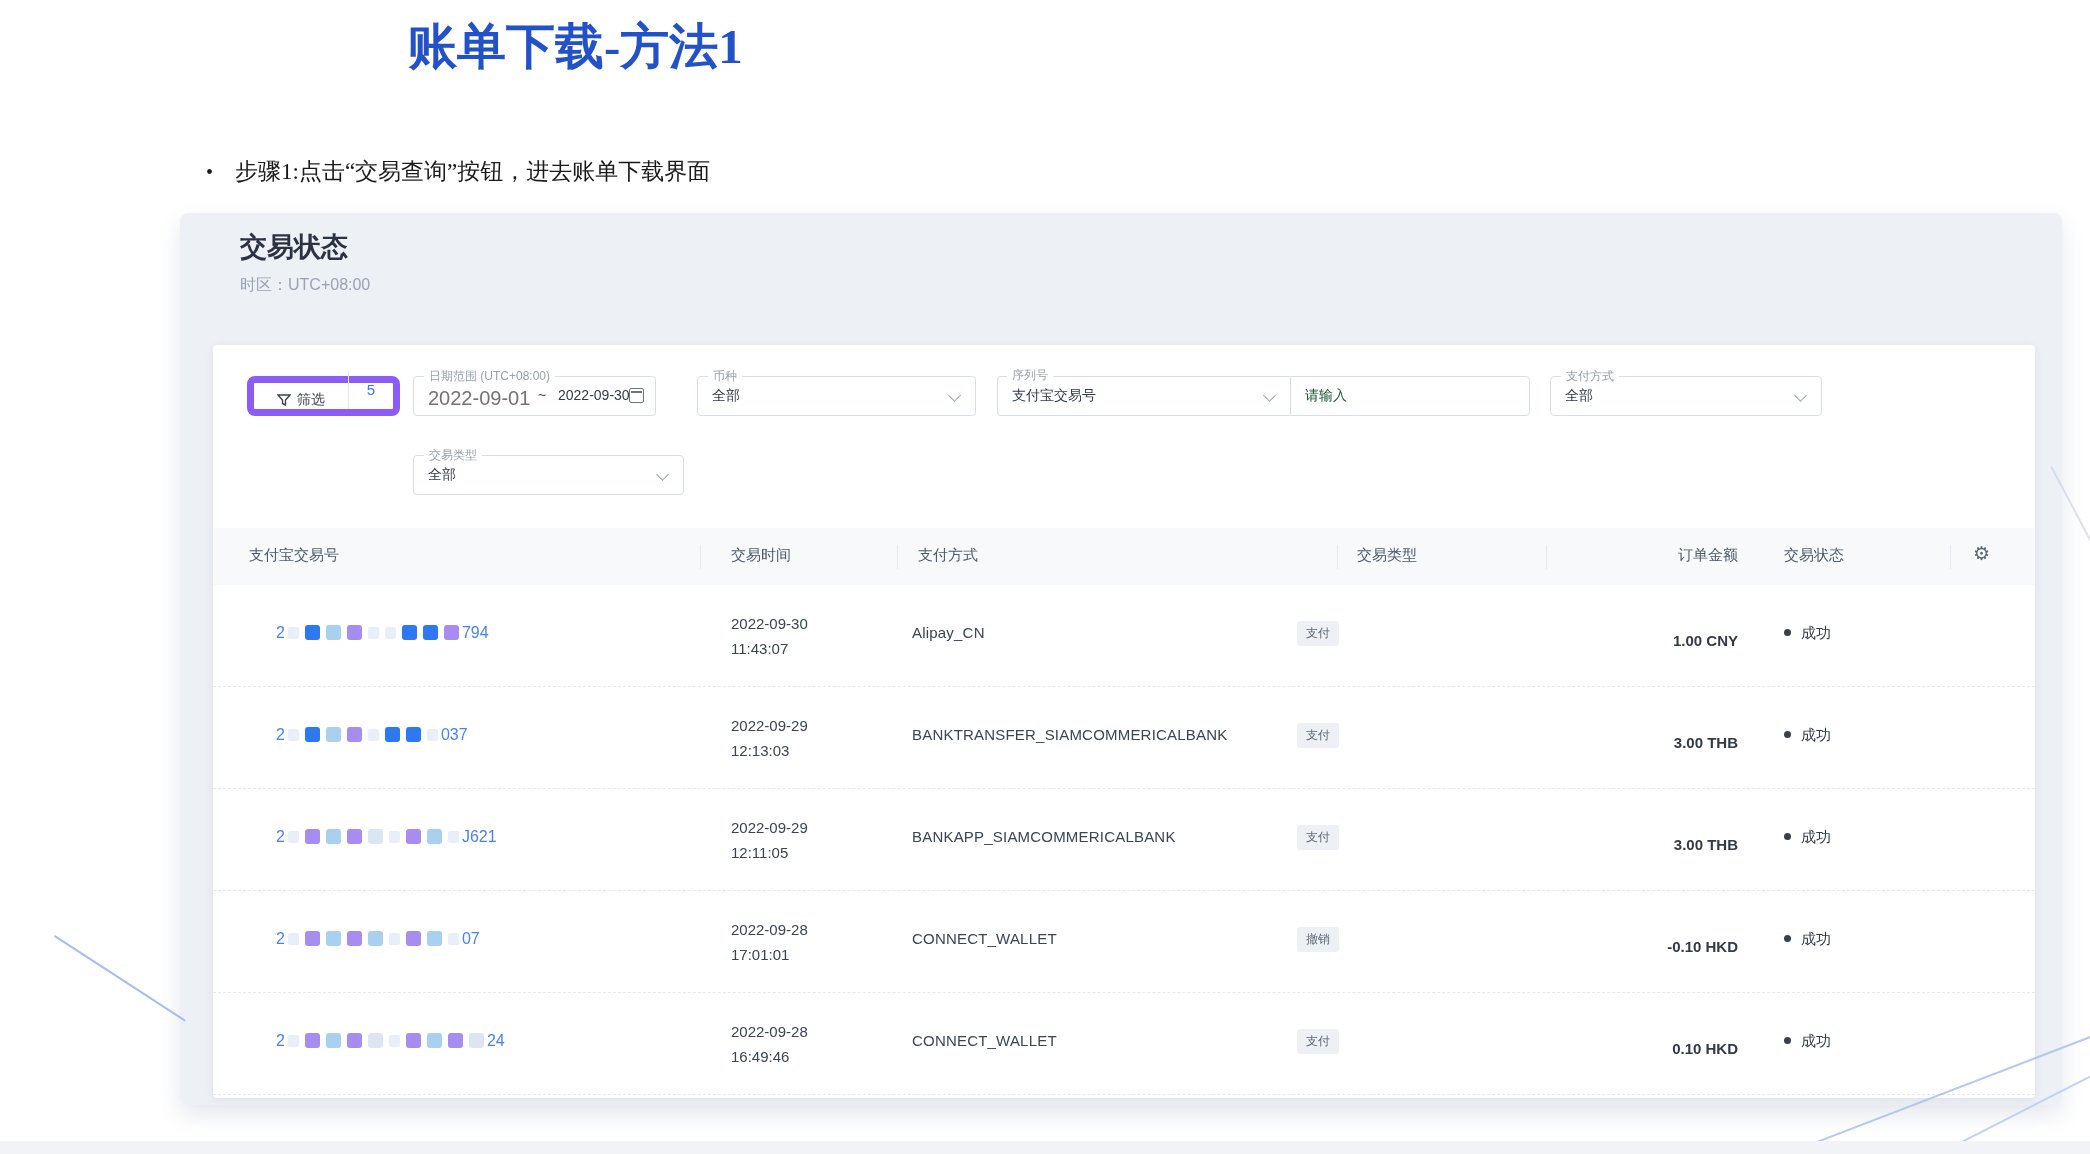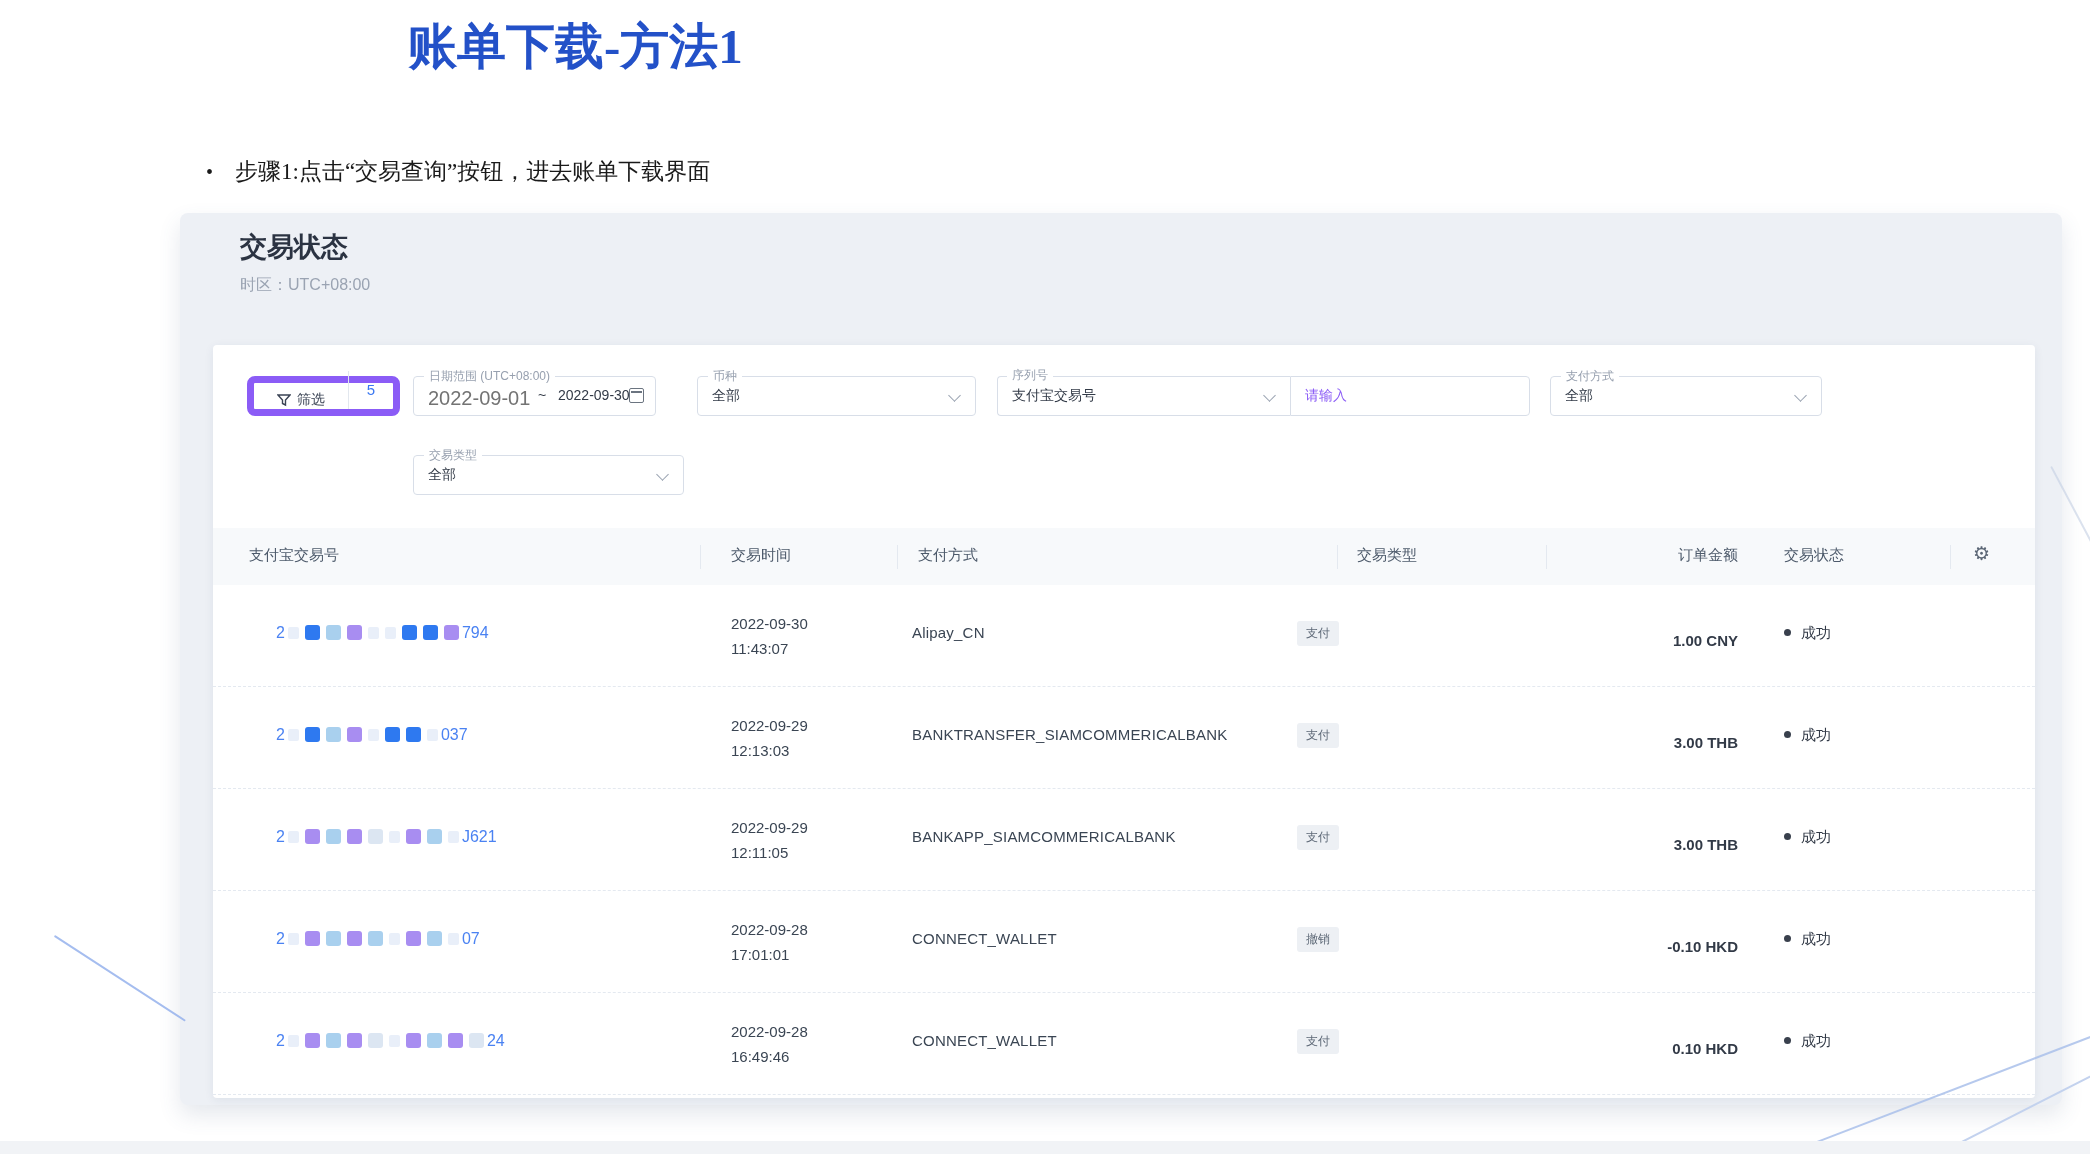--- a/index.html
+++ b/index.html
@@ -28,21 +28,21 @@
   .red-box{position:absolute;left:1733px;top:1px;width:164px;height:56px;border:4px solid #bd3226;}
   .export-btn{display:block;margin:7px auto 0;width:118px;height:42px;background:#3a76f5;color:#ffffff;border:none;border-radius:4px;font-size:15px;font-weight:bold;font-family:inherit;letter-spacing:1px;cursor:pointer;}
 
   
   .card{position:absolute;left:33px;top:132px;width:1822px;height:753px;background:#ffffff;border-radius:4px;box-shadow:0 2px 10px rgba(40,60,100,.08);overflow:hidden;}
 
   
   .fbox{position:absolute;height:40px;border:1px solid #d8dee8;border-radius:4px;background:#fff;box-sizing:border-box;}
   .flabel{position:absolute;top:-9px;left:10px;background:#fff;padding:0 5px;font-size:12px;color:#97a0af;white-space:nowrap;}
   .fvalue{position:absolute;left:14px;top:10px;font-size:14px;color:#323a47;}
-  .placeholder{color:#8b5cf6;}
+  .placeholder{color:#14532d;}
   .chev{position:absolute;right:16px;top:14px;width:8px;height:8px;border-right:1.6px solid #98a1b0;border-bottom:1.6px solid #98a1b0;transform:rotate(45deg);}
   .filter-btn{position:absolute;left:34px;top:31px;width:153px;height:40px;border:7px solid #8b5cf6;border-radius:8px;box-sizing:border-box;display:flex;align-items:flex-end;cursor:pointer;background:#fff;}
   .filter-btn .flt-left{flex:1;display:flex;align-items:center;justify-content:center;gap:6px;font-size:14px;color:#3a4354;font-weight:500;}
   .filter-btn .flt-count{width:44px;text-align:center;font-size:15px;color:#3a78f2;border-left:1px solid #e2e7ee;line-height:38px;}
   .date-box{left:200px;top:31px;width:243px;}
   .date-box .d1{position:absolute;left:14px;top:10px;font-size:20px;color:#737373;}
   .date-box .dsep{position:absolute;left:124px;top:10px;font-size:14px;color:#323a47;}
   .date-box .d2{position:absolute;left:144px;top:10px;font-size:14px;color:#323a47;}
   .cal{position:absolute;right:11px;top:11px;width:15px;height:15px;border:1.5px solid #6b7480;border-radius:2px;box-sizing:border-box;}
   .cal:before{content:"";position:absolute;left:1px;right:1px;top:2px;height:1.5px;background:#6b7480;}

